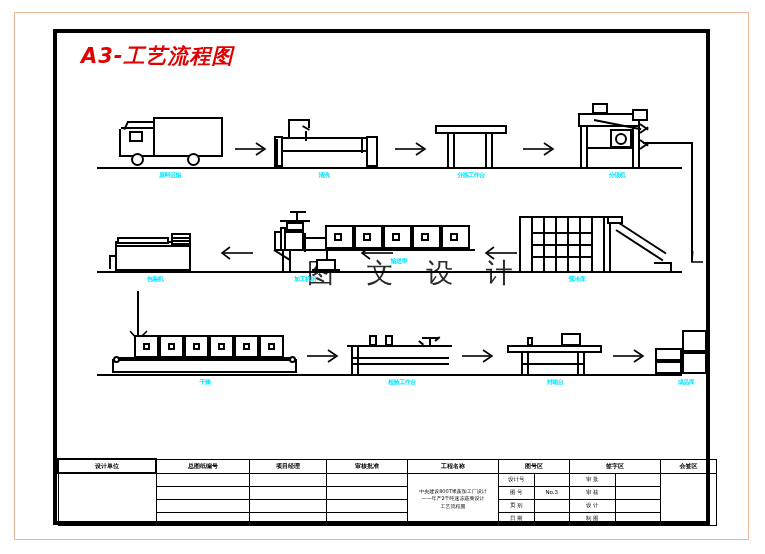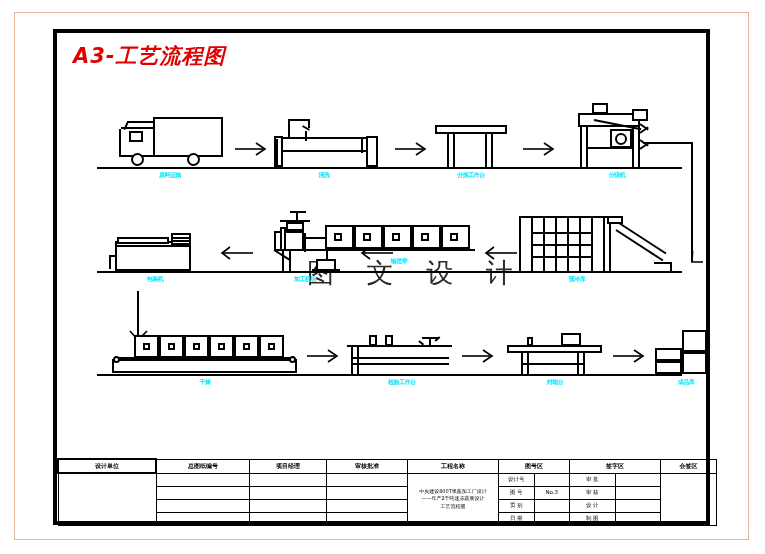--- a/index.html
+++ b/index.html
@@ -20,21 +20,21 @@
   
   #drawing-frame{
     position:absolute;left:53px;top:29px;
     width:657px;height:496px;
     border:4px solid #000;
     box-sizing:border-box;
     background:#fff;
   }
   
   #sheet-title{
-    position:absolute;left:16px;top:9px;
+    position:absolute;left:24px;top:9px;
     font-family:"DejaVu Sans",sans-serif;
     font-size:21px;font-weight:bold;
     color:#e00000;
     letter-spacing:1px;
     font-style:italic;
     white-space:nowrap;
   }
   
   #watermark{
     position:absolute;left:250px;top:222px;

